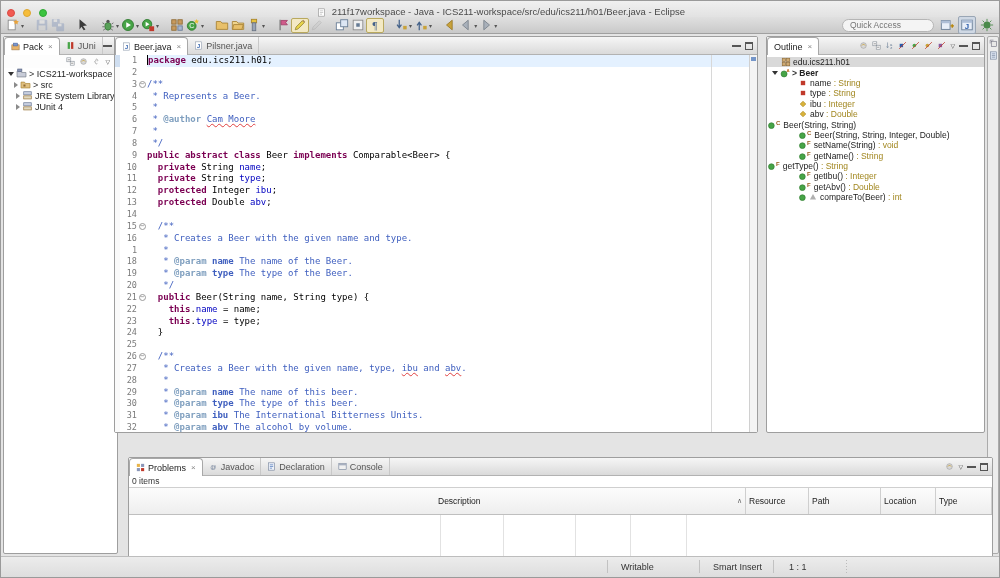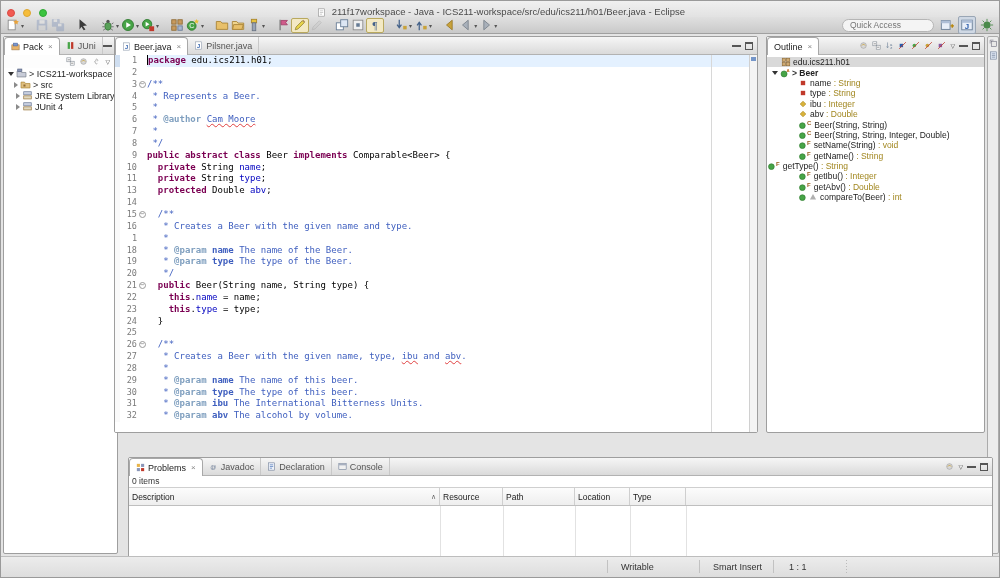--- a/index.html
+++ b/index.html
@@ -82,22 +82,22 @@
   .ovmark{position:absolute;left:1px;top:2px;width:5px;height:4px;background:#7596c9;}
   
   .orow{height:10.4px;display:flex;align-items:center;font-size:8.5px;color:#222;white-space:nowrap;}
   .orow.sel{background:var(--selection);}
   .orow .icn,.orow .icn svg{width:10px;height:10px;}
   .odec{font-size:6px;color:#9a5c1e;vertical-align:4px;margin:-4px 1px 0 -1px;font-weight:bold;}
   .otype{color:#a1861e;}
   .oname{margin-left:2px;}
   
   .itemsline{height:11px;font-size:8.5px;color:#333;padding-left:3px;background:#fff;}
-  .phead{height:19px;display:flex;font-size:8.5px;color:#222;border-top:1px solid #cfcfcf;
-    border-bottom:1px solid #bfbfbf;background:linear-gradient(#fcfcfc,#eee);}
+  .phead{height:28px;display:flex;font-size:8.5px;color:#222;border-top:1px solid #cfcfcf;
+    border-bottom:1px solid #bfbfbf;background:linear-gradient(#fcfcfc,#eee);justify-content:flex-end;}
   .pcol{display:flex;align-items:center;padding:0 3px;border-right:1px solid #cfcfcf;overflow:hidden;}
   .pcol .sort{margin-left:auto;color:#666;font-size:7px;}
   .pbody{position:relative;height:78px;background:#fff;}
   .vline{position:absolute;top:0;bottom:0;width:1px;background:#e2e2e2;}
   
   .rstrip{position:absolute;background:#ececec;border:1px solid #ababab;border-radius:2px;
     display:flex;flex-direction:column;align-items:center;padding-top:2px;gap:3px;}
   
   .statusbar{position:absolute;left:0;top:555px;width:1000px;height:23px;
     background:linear-gradient(#ececec,#dcdcdc);border-top:1px solid #bdbdbd;
@@ -483,20 +483,21 @@
         <div class="crow"><span class="lmargin"></span><span class="ln">2</span><span class="foldcol"></span><span class="ct"></span></div>
         <div class="crow"><span class="lmargin"></span><span class="ln">3</span><span class="foldcol"><span class="foldc">−</span></span><span class="ct"><span class="jc">/**</span></span></div>
         <div class="crow"><span class="lmargin"></span><span class="ln">4</span><span class="foldcol"></span><span class="ct"><span class="jc"> * Represents a Beer.</span></span></div>
         <div class="crow"><span class="lmargin"></span><span class="ln">5</span><span class="foldcol"></span><span class="ct"><span class="jc"> *</span></span></div>
         <div class="crow"><span class="lmargin"></span><span class="ln">6</span><span class="foldcol"></span><span class="ct"><span class="jc"> * </span><span class="jt">@author</span><span class="jc"> </span><span class="sq">Cam Moore</span></span></div>
         <div class="crow"><span class="lmargin"></span><span class="ln">7</span><span class="foldcol"></span><span class="ct"><span class="jc"> *</span></span></div>
         <div class="crow"><span class="lmargin"></span><span class="ln">8</span><span class="foldcol"></span><span class="ct"><span class="jc"> */</span></span></div>
         <div class="crow"><span class="lmargin"></span><span class="ln">9</span><span class="foldcol"></span><span class="ct"><span class="kw">public abstract class</span><span class="pl"> Beer </span><span class="kw">implements</span><span class="pl"> Comparable&lt;Beer&gt; {</span></span></div>
         <div class="crow"><span class="lmargin"></span><span class="ln">10</span><span class="foldcol"></span><span class="ct"><span class="pl">  </span><span class="kw">private</span><span class="pl"> String </span><span class="fl">name</span><span class="pl">;</span></span></div>
         <div class="crow"><span class="lmargin"></span><span class="ln">11</span><span class="foldcol"></span><span class="ct"><span class="pl">  </span><span class="kw">private</span><span class="pl"> String </span><span class="fl">type</span><span class="pl">;</span></span></div>
+        <div class="crow"><span class="lmargin"></span><span class="ln">12</span><span class="foldcol"></span><span class="ct"><span class="pl">  </span><span class="kw">protected</span><span class="pl"> Integer </span><span class="fl">ibu</span><span class="pl">;</span></span></div>
         <div class="crow"><span class="lmargin"></span><span class="ln">13</span><span class="foldcol"></span><span class="ct"><span class="pl">  </span><span class="kw">protected</span><span class="pl"> Double </span><span class="fl">abv</span><span class="pl">;</span></span></div>
         <div class="crow"><span class="lmargin"></span><span class="ln">14</span><span class="foldcol"></span><span class="ct"></span></div>
         <div class="crow"><span class="lmargin"></span><span class="ln">15</span><span class="foldcol"><span class="foldc">−</span></span><span class="ct"><span class="jc">  /**</span></span></div>
         <div class="crow"><span class="lmargin"></span><span class="ln">16</span><span class="foldcol"></span><span class="ct"><span class="jc">   * Creates a Beer with the given name and type.</span></span></div>
         <div class="crow"><span class="lmargin"></span><span class="ln">1</span><span class="foldcol"></span><span class="ct"><span class="jc">   *</span></span></div>
         <div class="crow"><span class="lmargin"></span><span class="ln">18</span><span class="foldcol"></span><span class="ct"><span class="jc">   * </span><span class="jt">@param</span><span class="jc"> </span><span class="jb">name</span><span class="jc"> The name of the Beer.</span></span></div>
         <div class="crow"><span class="lmargin"></span><span class="ln">19</span><span class="foldcol"></span><span class="ct"><span class="jc">   * </span><span class="jt">@param</span><span class="jc"> </span><span class="jb">type</span><span class="jc"> The type of the Beer.</span></span></div>
         <div class="crow"><span class="lmargin"></span><span class="ln">20</span><span class="foldcol"></span><span class="ct"><span class="jc">   */</span></span></div>
         <div class="crow"><span class="lmargin"></span><span class="ln">21</span><span class="foldcol"><span class="foldc">−</span></span><span class="ct"><span class="pl">  </span><span class="kw">public</span><span class="pl"> Beer(String name, String type) {</span></span></div>
         <div class="crow"><span class="lmargin"></span><span class="ln">22</span><span class="foldcol"></span><span class="ct"><span class="pl">    </span><span class="kw">this</span><span class="pl">.</span><span class="fl">name</span><span class="pl"> = name;</span></span></div>
@@ -622,21 +623,21 @@
           <span class="oname"><span>ibu</span><span class="otype"> : Integer</span></span>
         </div>
         <div class="orow" style="padding-left: 31px;">
           <span class="icn small">
             <svg viewBox="0 0 16 16" xmlns="http://www.w3.org/2000/svg">
               <path d="M8 3.5L12.5 8 8 12.5 3.5 8z" fill="#d9b23a" stroke="#a8861e"></path>
             </svg>
           </span>
           <span class="oname"><span>abv</span><span class="otype"> : Double</span></span>
         </div>
-        <div class="orow" style="padding-left: 31px;">
+        <div class="orow" style="">
           <span class="icn small">
             <svg viewBox="0 0 16 16" xmlns="http://www.w3.org/2000/svg">
               <circle cx="7" cy="9" r="4.6" fill="#47a447" stroke="#2f7a2f"></circle>
             </svg>
           </span>
           <span class="odec">C</span>
           <span class="oname"><span>Beer(String, String)</span></span>
         </div>
         <div class="orow" style="padding-left: 31px;">
           <span class="icn small">

